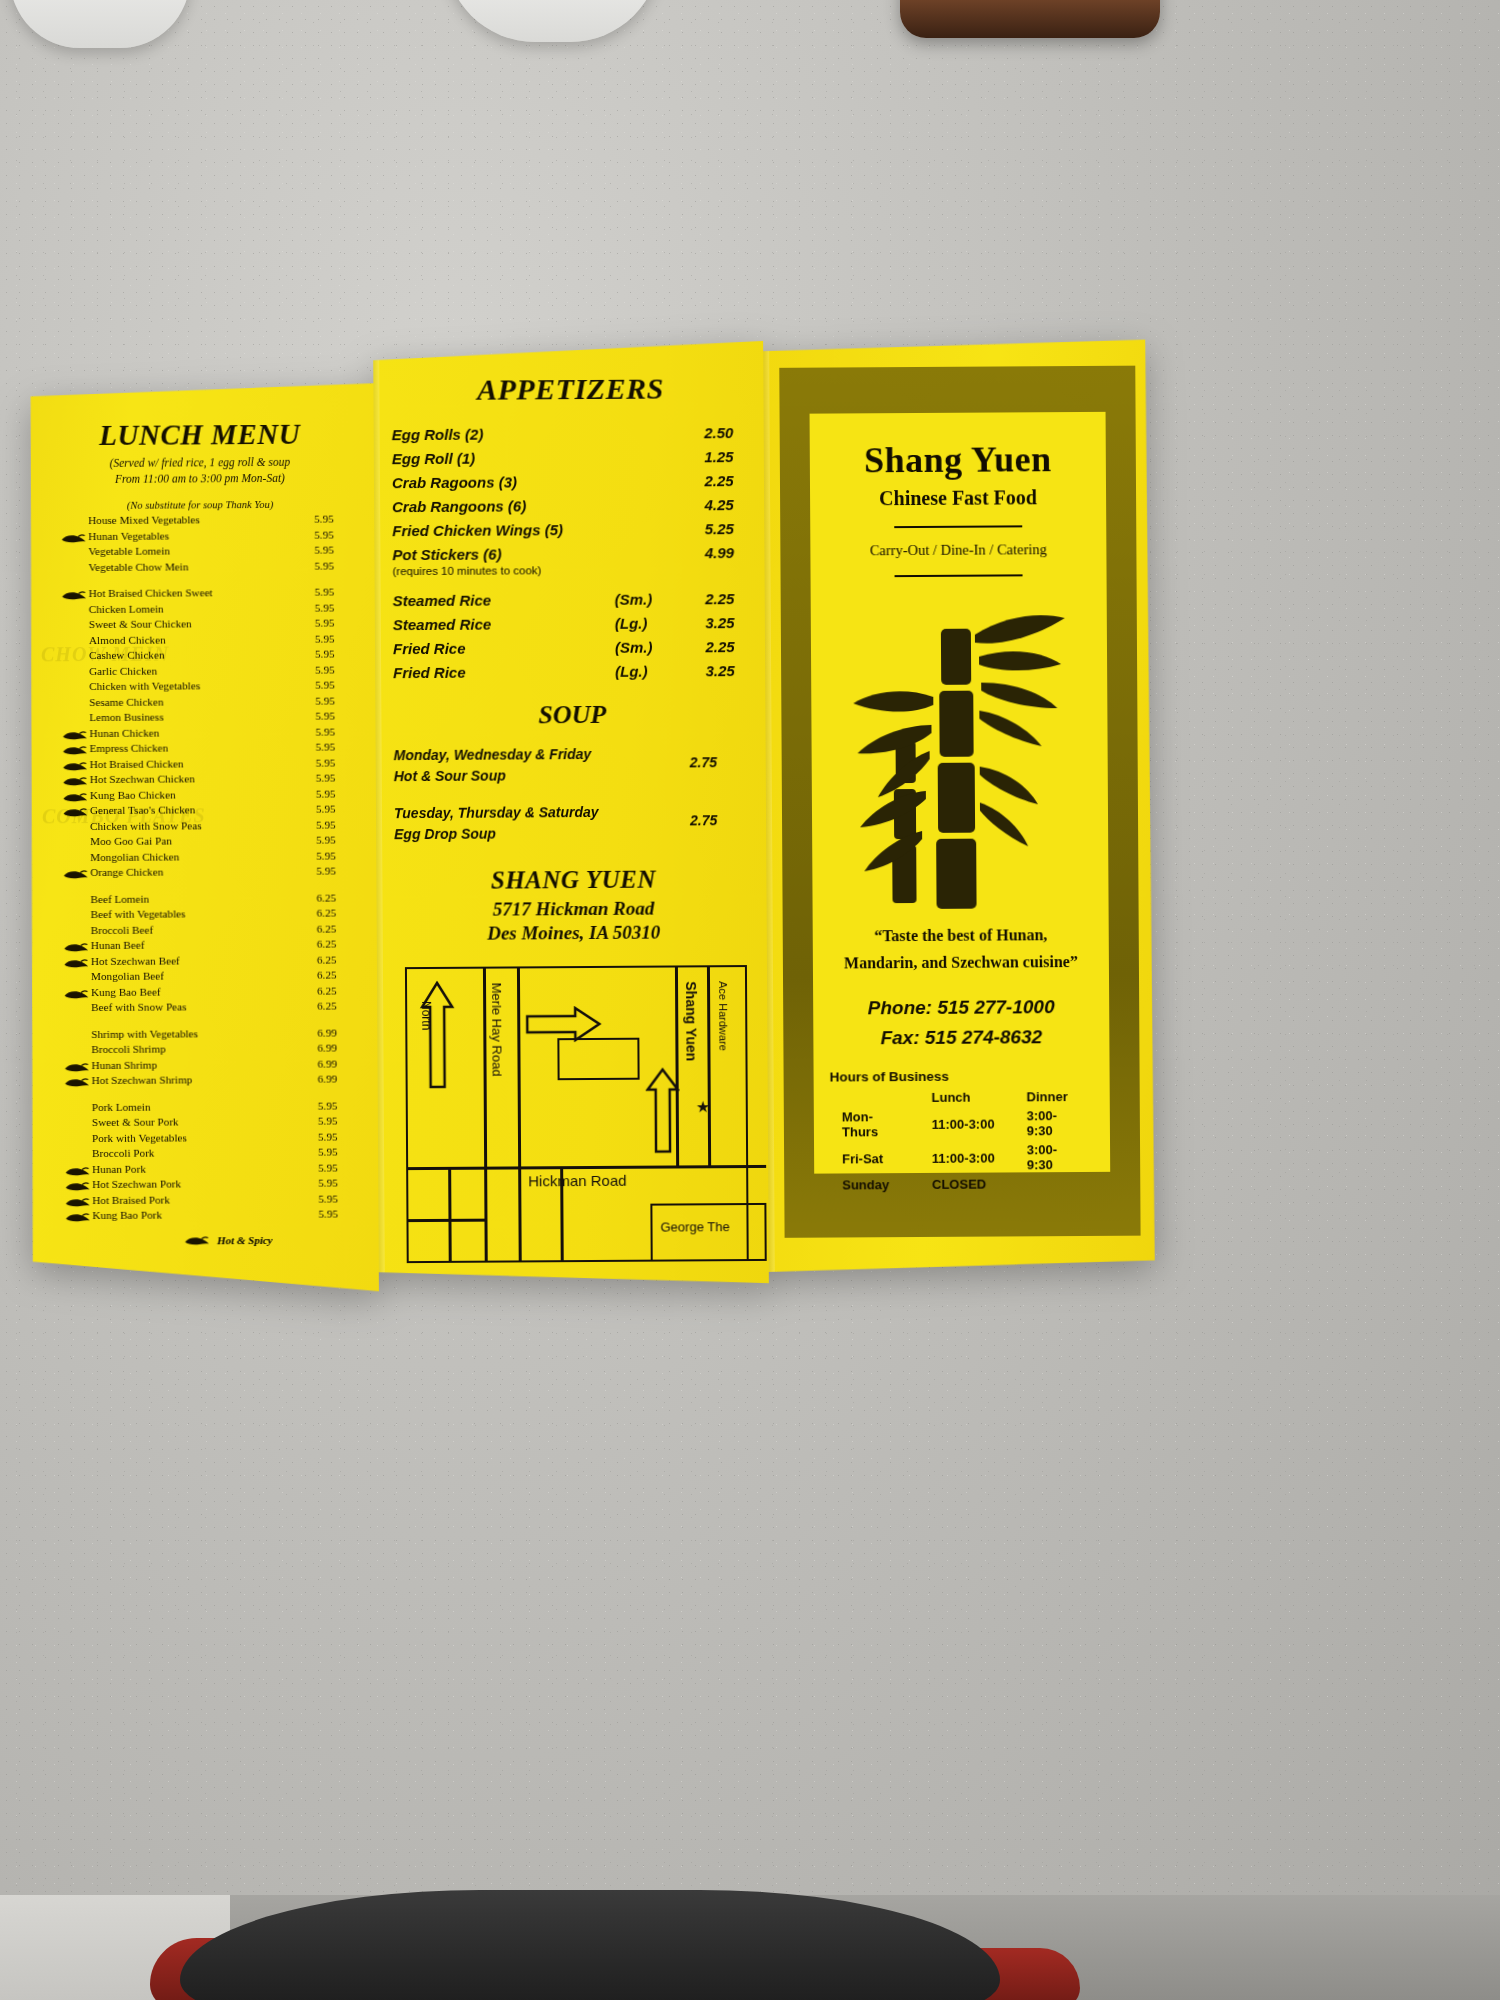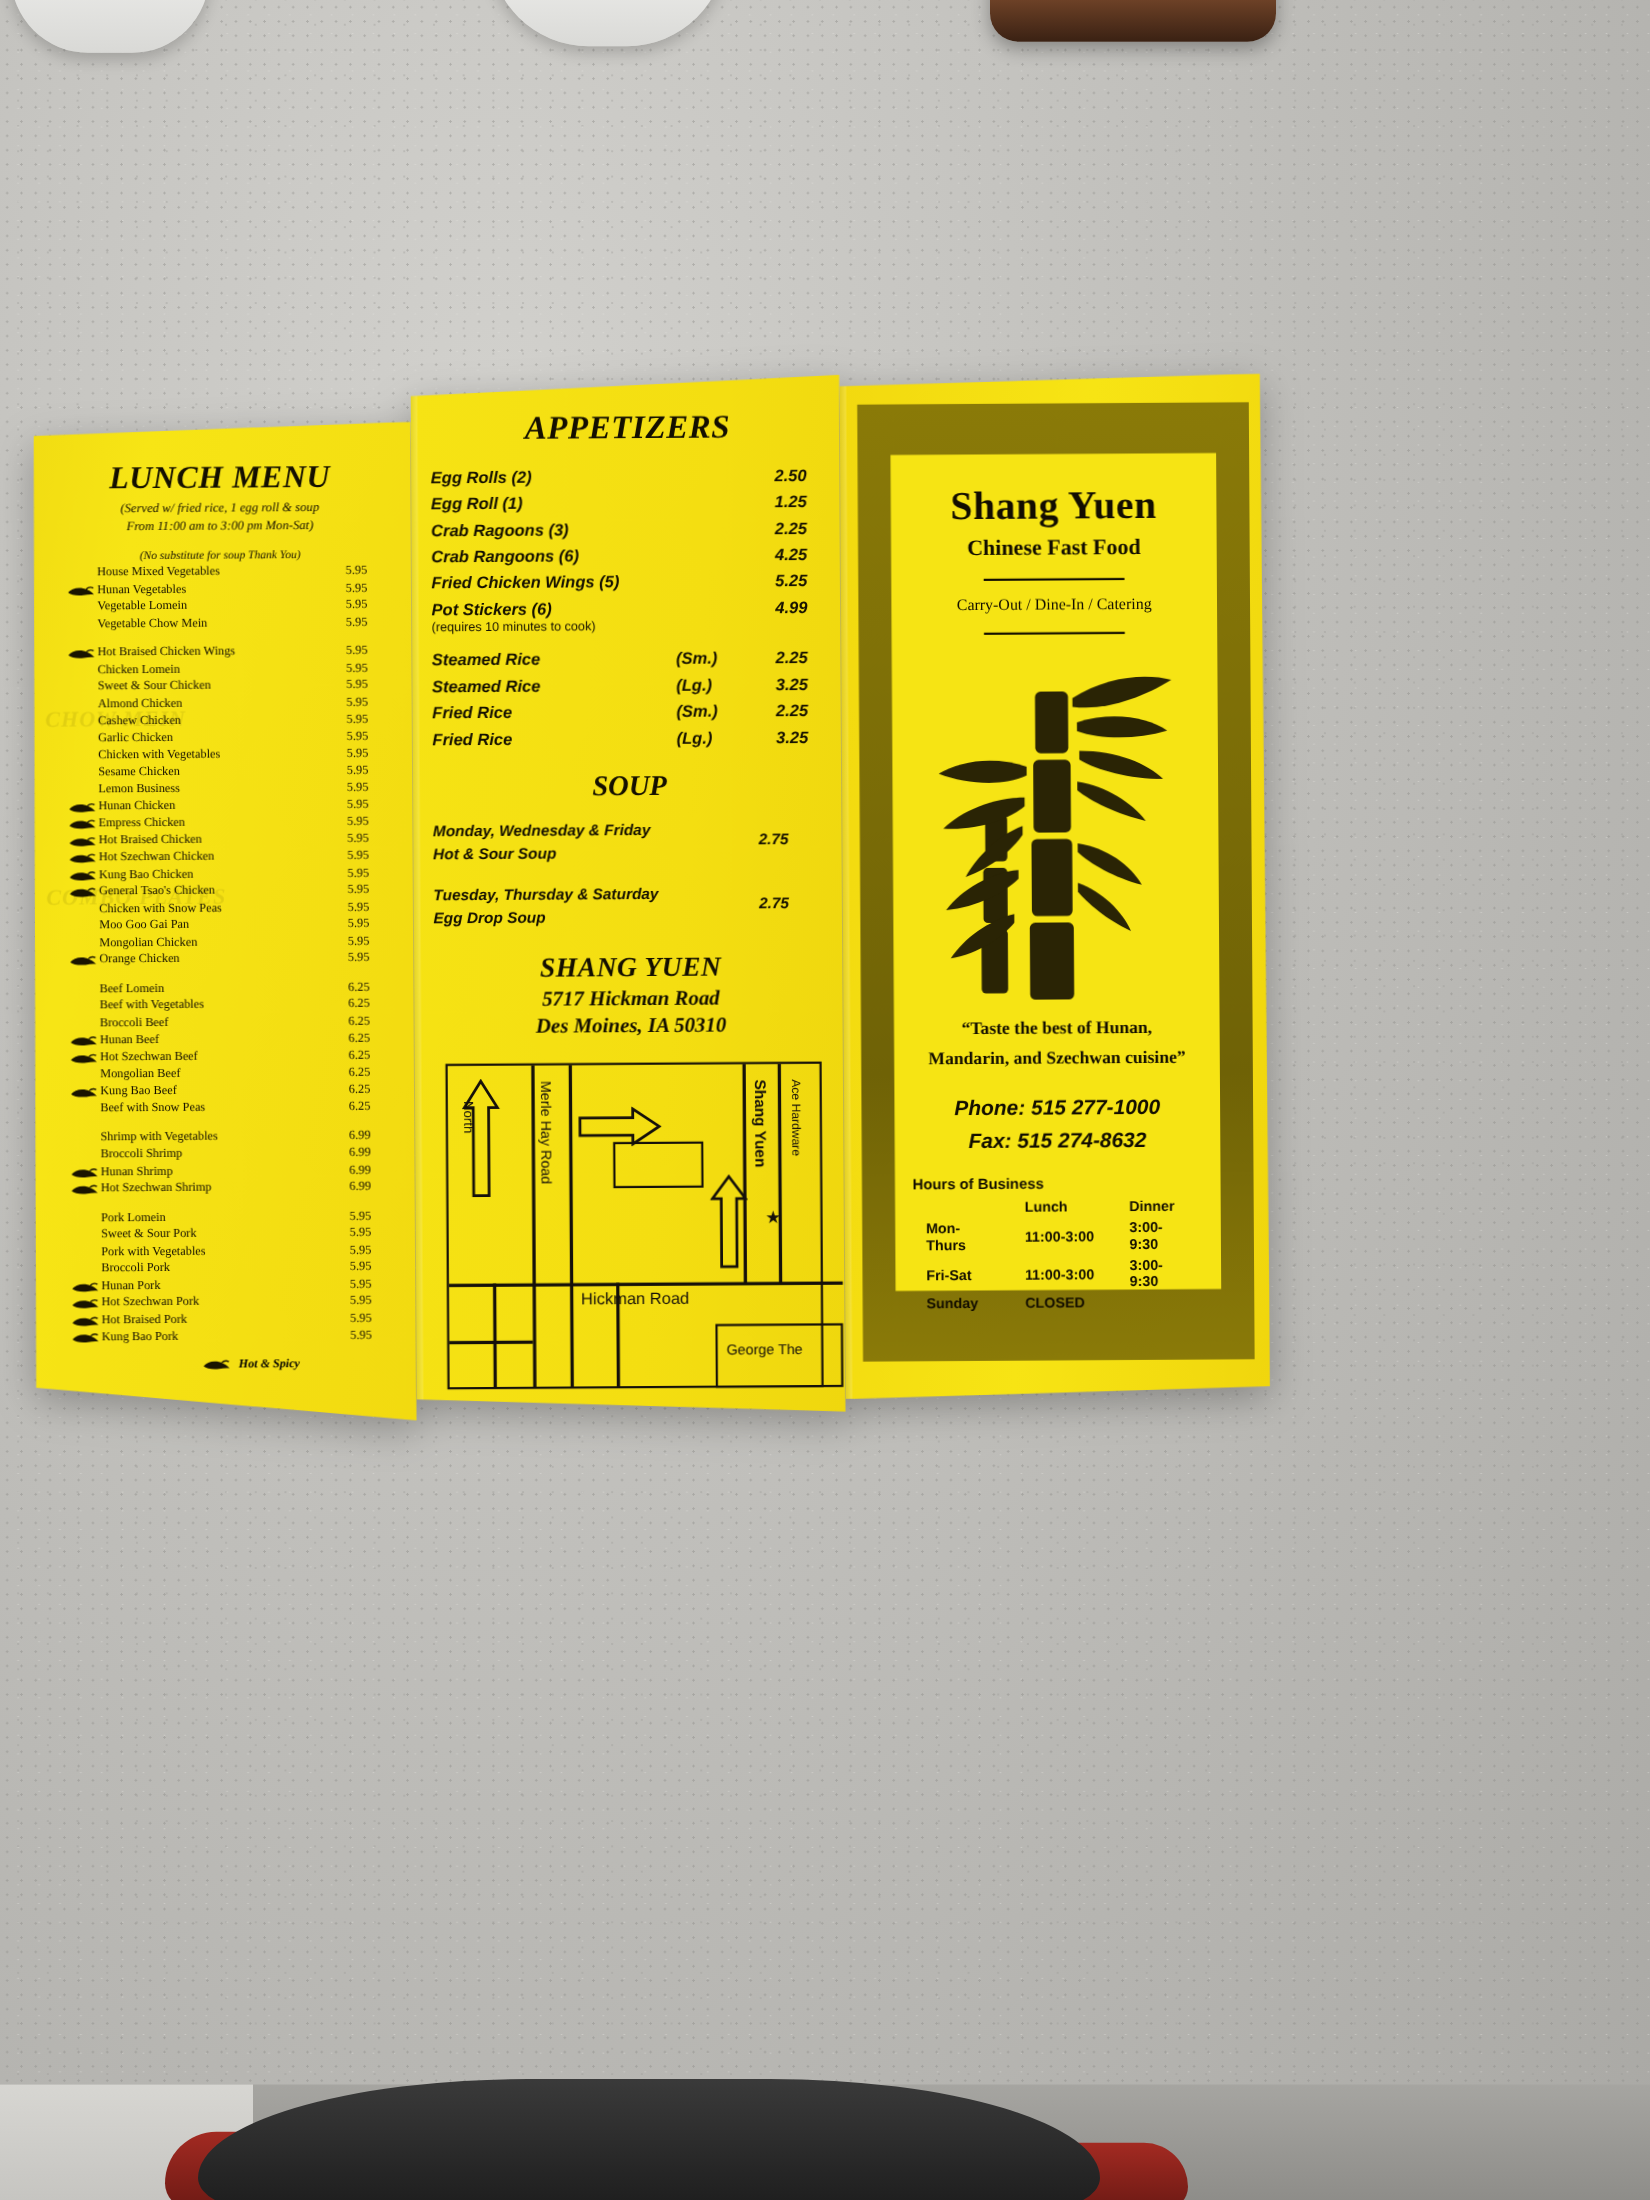--- a/index.html
+++ b/index.html
@@ -409,21 +409,21 @@
               <span class="nm">Vegetable Chow Mein</span>
               <span class="pr">5.95</span>
             </div>
           </div>
           <div class="grp">
             <div class="row">
               <span class="pep"><svg viewBox="0 0 52 20" width="26" height="10">
                   <path d="M3 13 C10 4, 26 2, 38 8 C45 11, 49 15, 50 17 C44 16, 38 17, 31 18 C20 19, 8 18, 3 13 Z" fill="#1a1400"></path>
                   <path d="M36 7 C40 3, 45 3, 49 5" stroke="#1a1400" stroke-width="2.4" fill="none"></path>
                 </svg></span>
-              <span class="nm">Hot Braised Chicken Wings</span>
+              <span class="nm">Hot Braised Chicken Sweet</span>
               <span class="pr">5.95</span>
             </div>
             <div class="row">
               <span class="nm">Chicken Lomein</span>
               <span class="pr">5.95</span>
             </div>
             <div class="row">
               <span class="nm">Sweet &amp; Sour Chicken</span>
               <span class="pr">5.95</span>
             </div>

